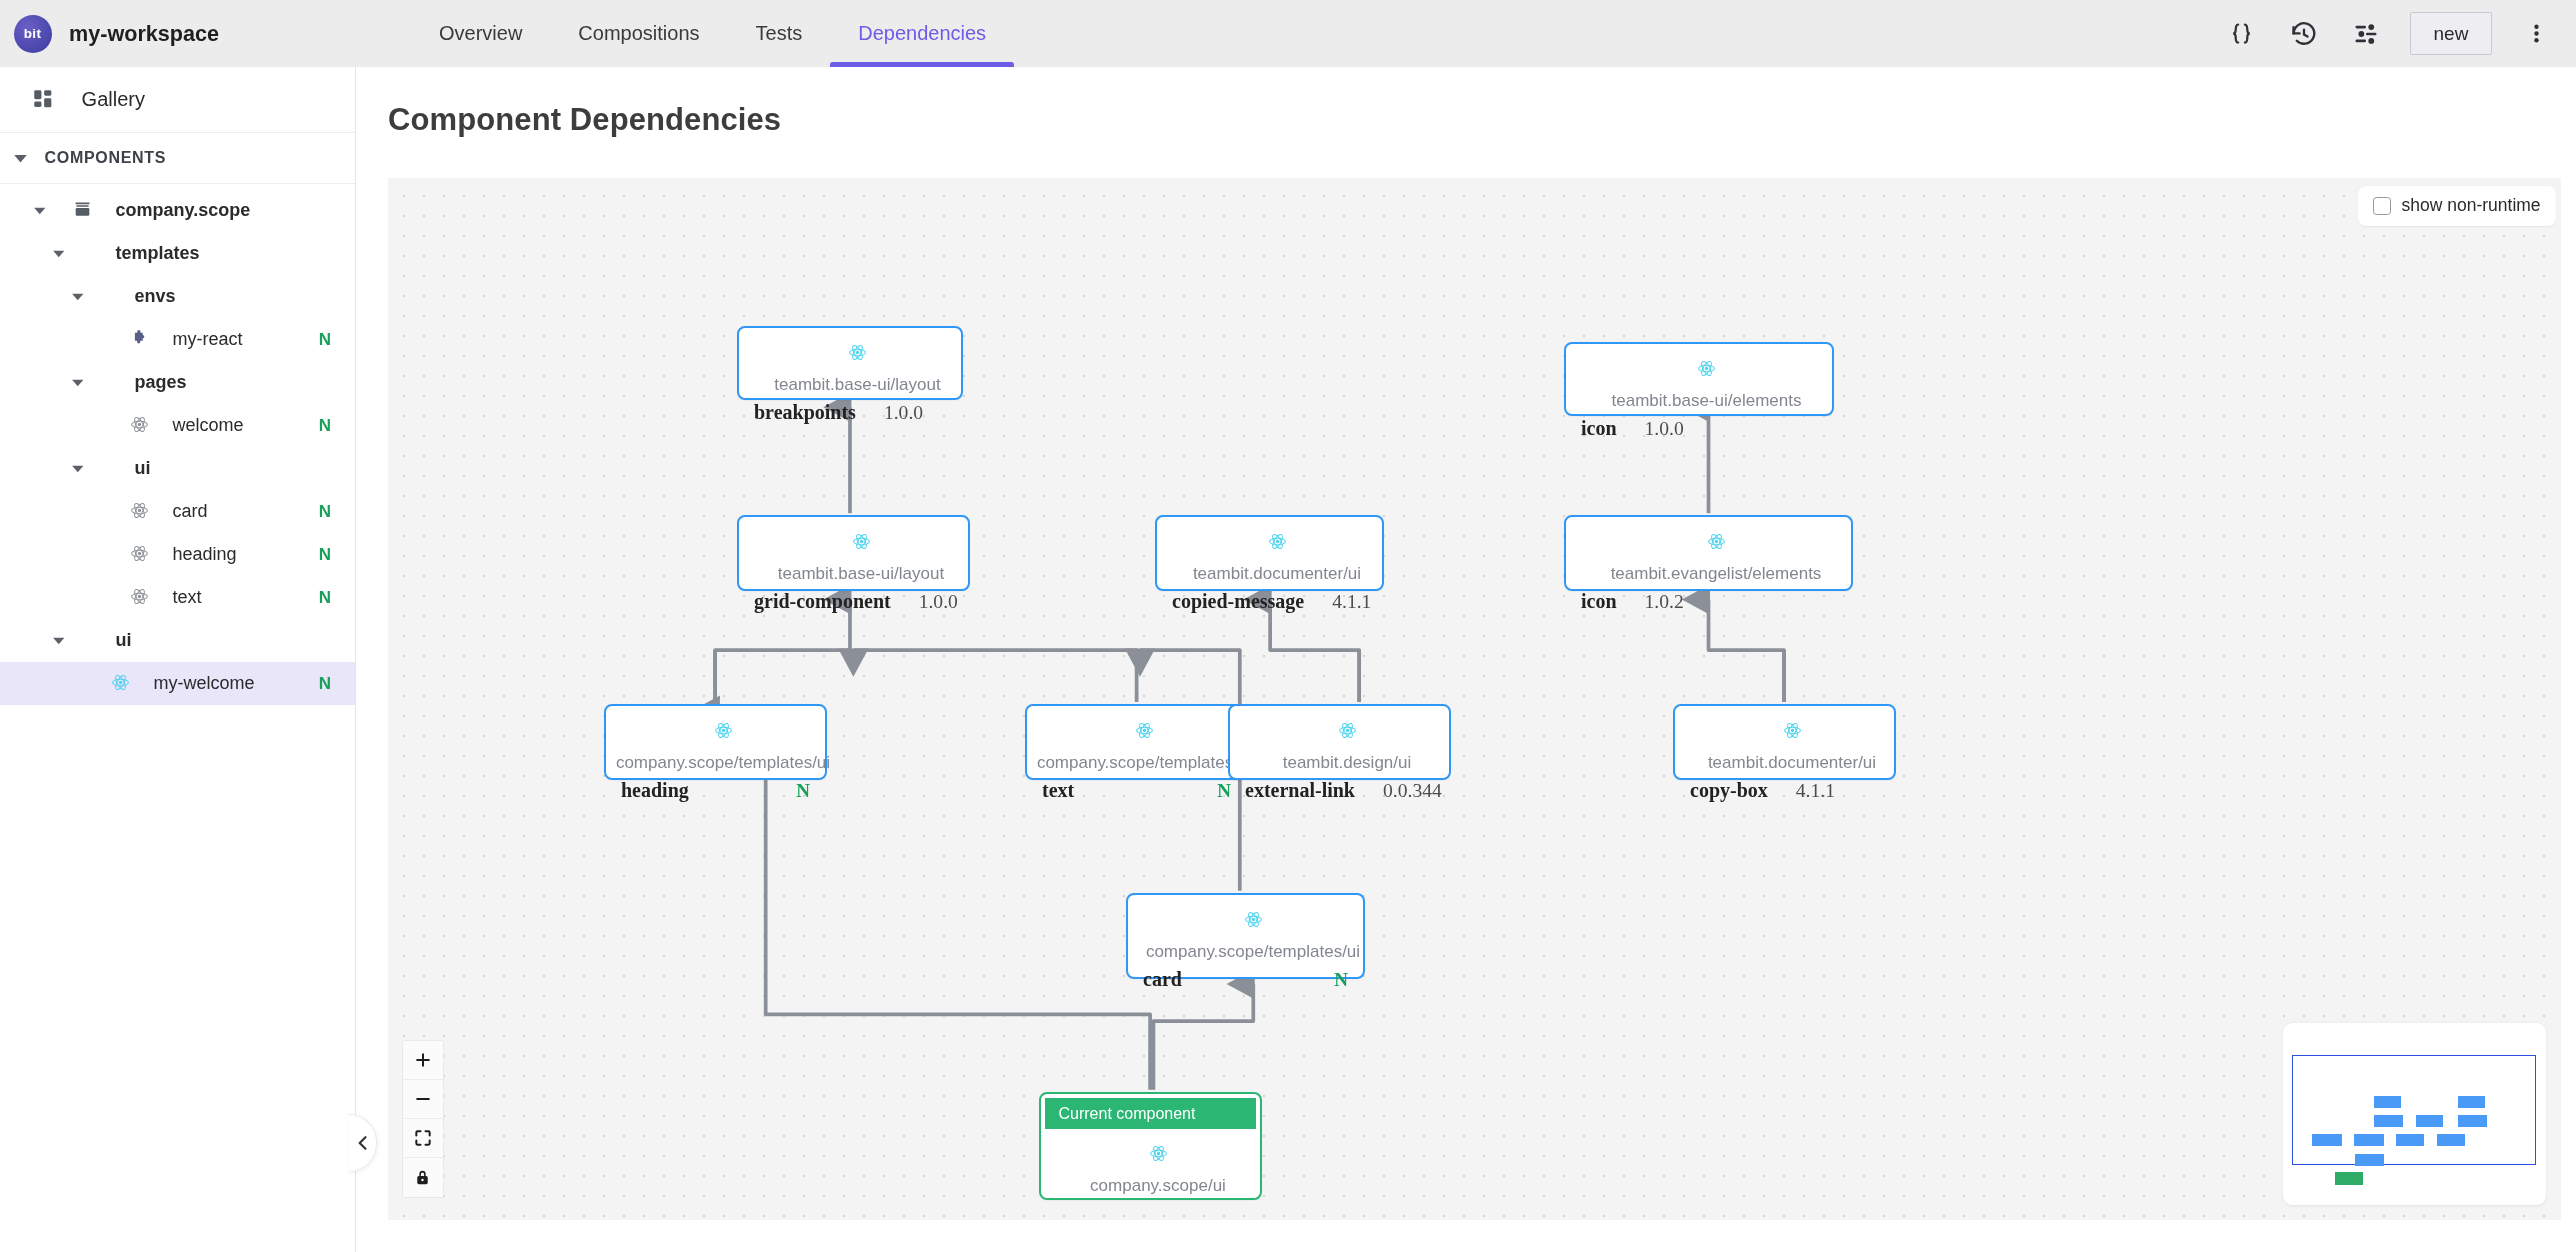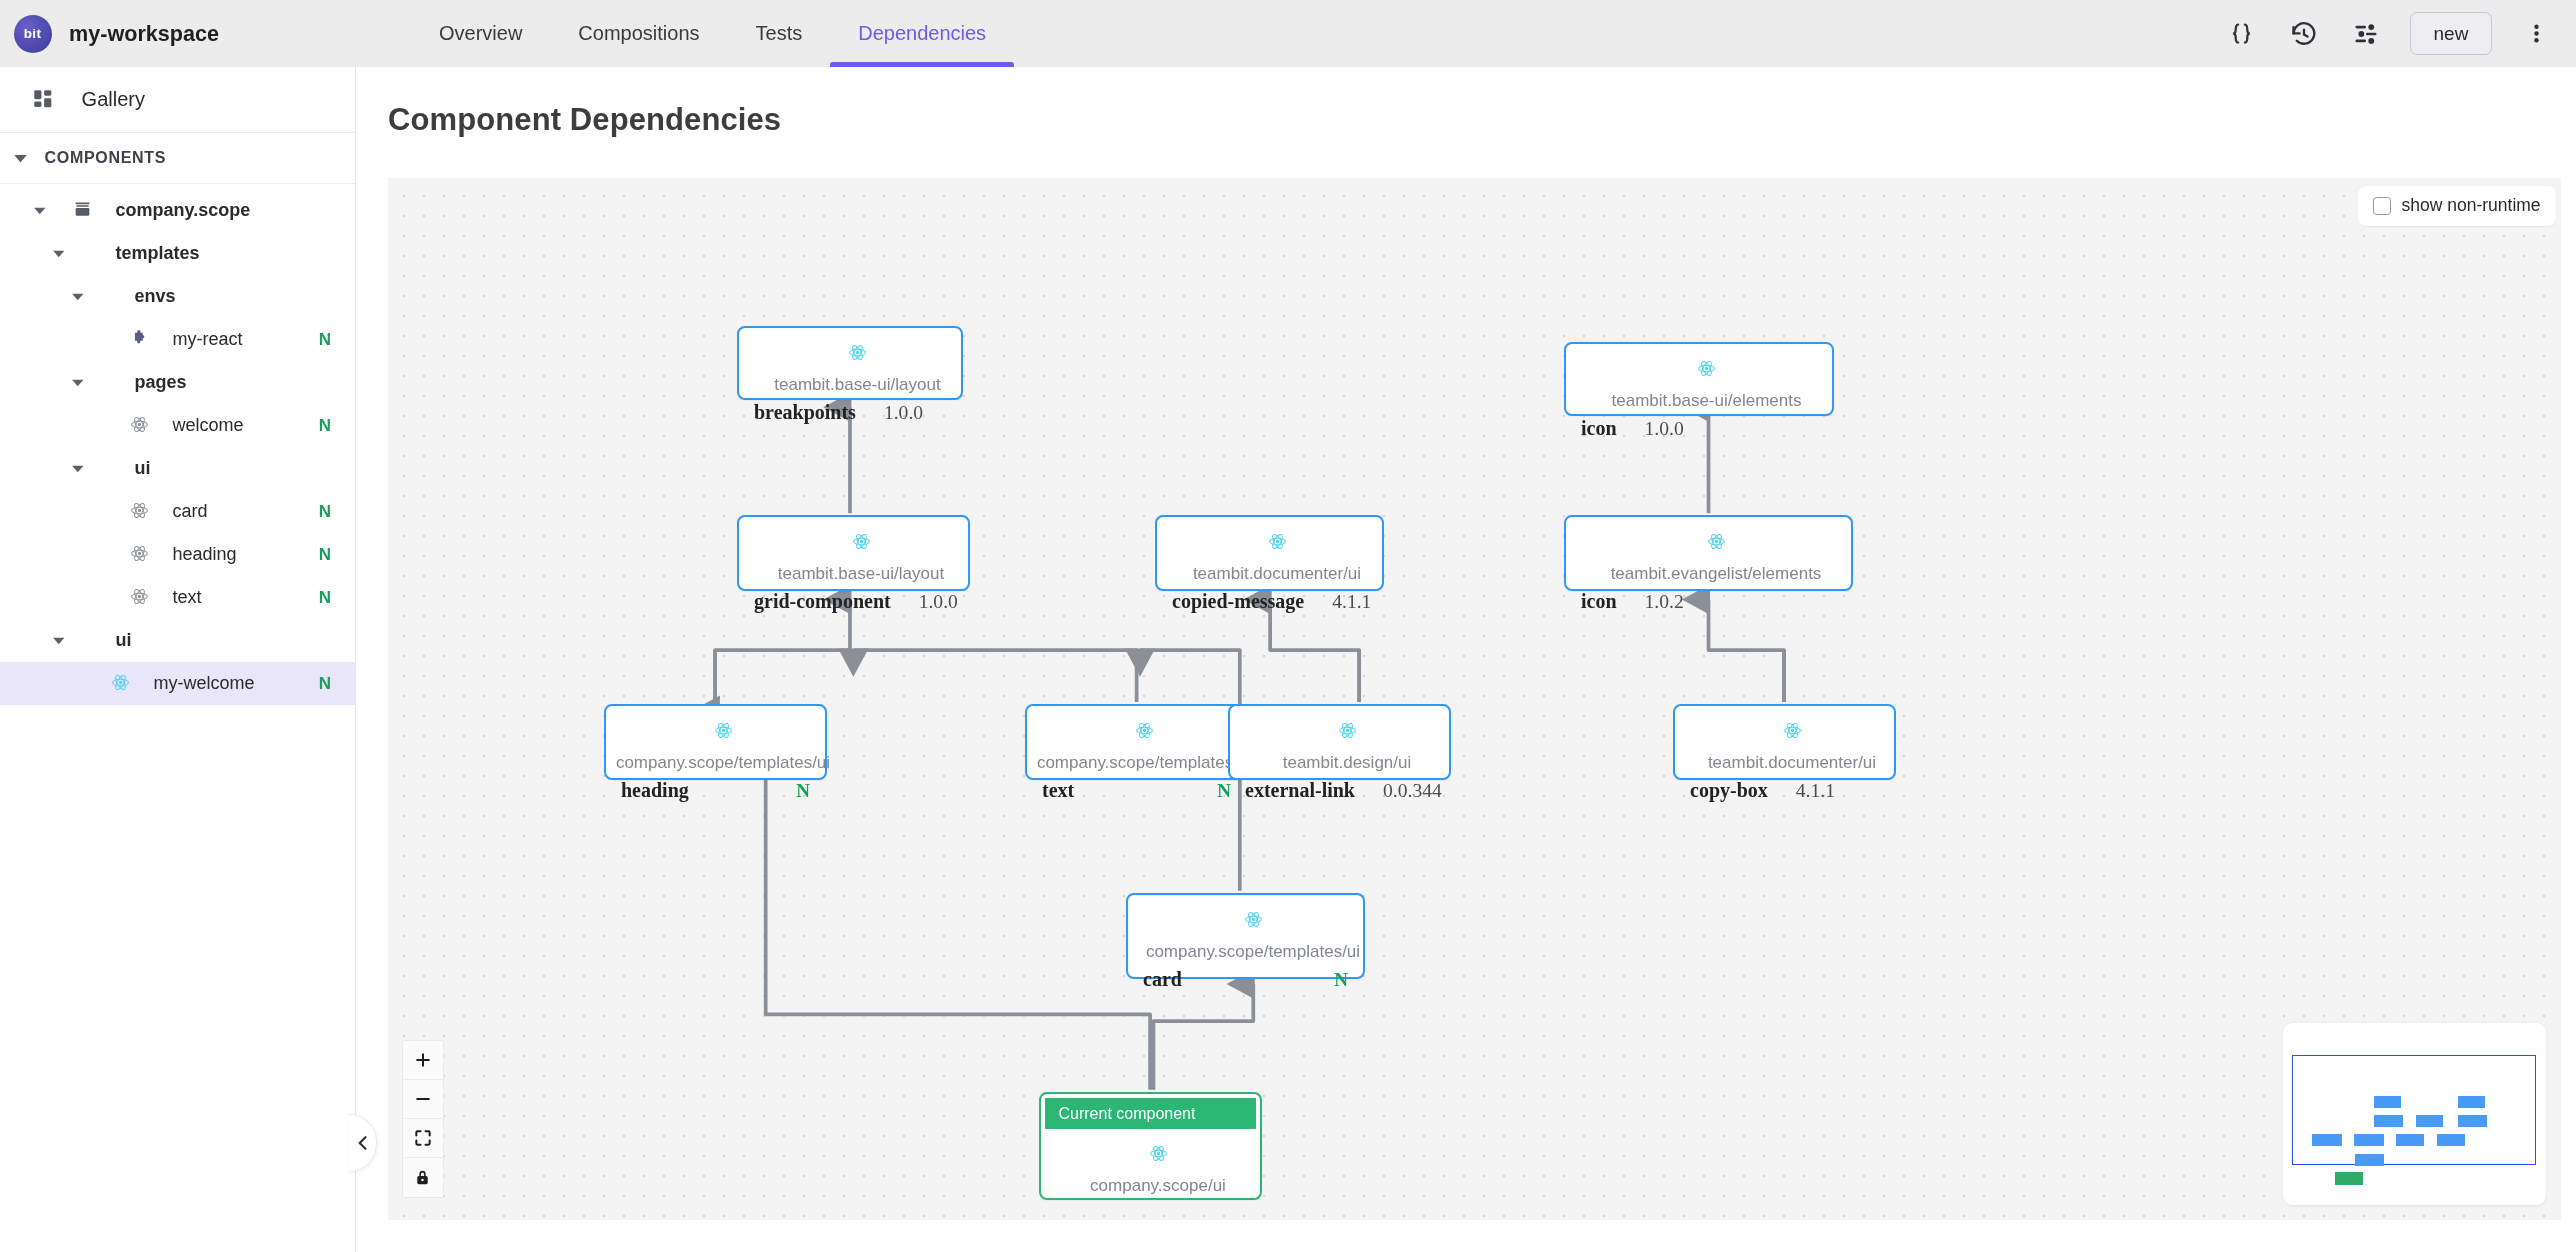--- a/index.html
+++ b/index.html
@@ -38,21 +38,21 @@
   }
   .tab.active { color: #6c5ce7; }
   .tab.active::after {
     content: ""; position: absolute; left: 0; right: 0; bottom: 0; height: 5.4px;
     background: #6c5ce7; border-radius: 2.7px 2.7px 0 0;
   }
 
   .topright { margin-left: auto; display: flex; align-items: center; gap: 26px; padding-right: 21.6px; }
   .ticon { width: 36px; height: 36px; display: flex; align-items: center; justify-content: center; cursor: pointer; color: #2e3238; }
   .new-btn {
-    border: 1.3px solid #c9c7d4; border-radius: 7px; background: #eeedf1;
+    border: 1.3px solid #c9c7d4; border-radius: 2px; background: #eeedf1;
     padding: 9.4px 23px; font-size: 19px; color: #2a2a2a; cursor: pointer;
     font-family: "Liberation Sans", sans-serif;
   }
 
   
   .sidebar {
     position: absolute; left: 0; top: 67px; width: 356px; height: 1185px;
     background: #fff; border-right: 1.3px solid #e6e6e6;
   }
   .gallery-row {

